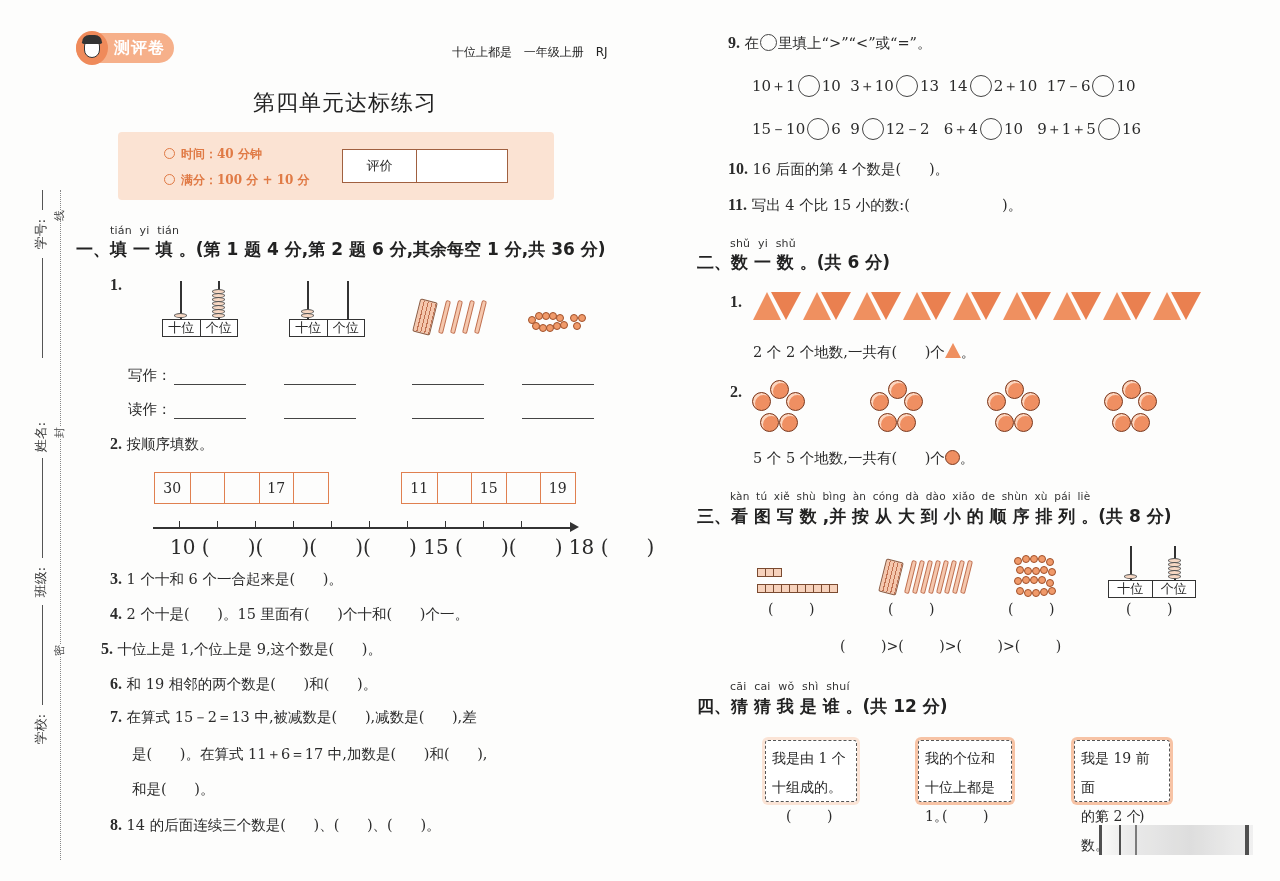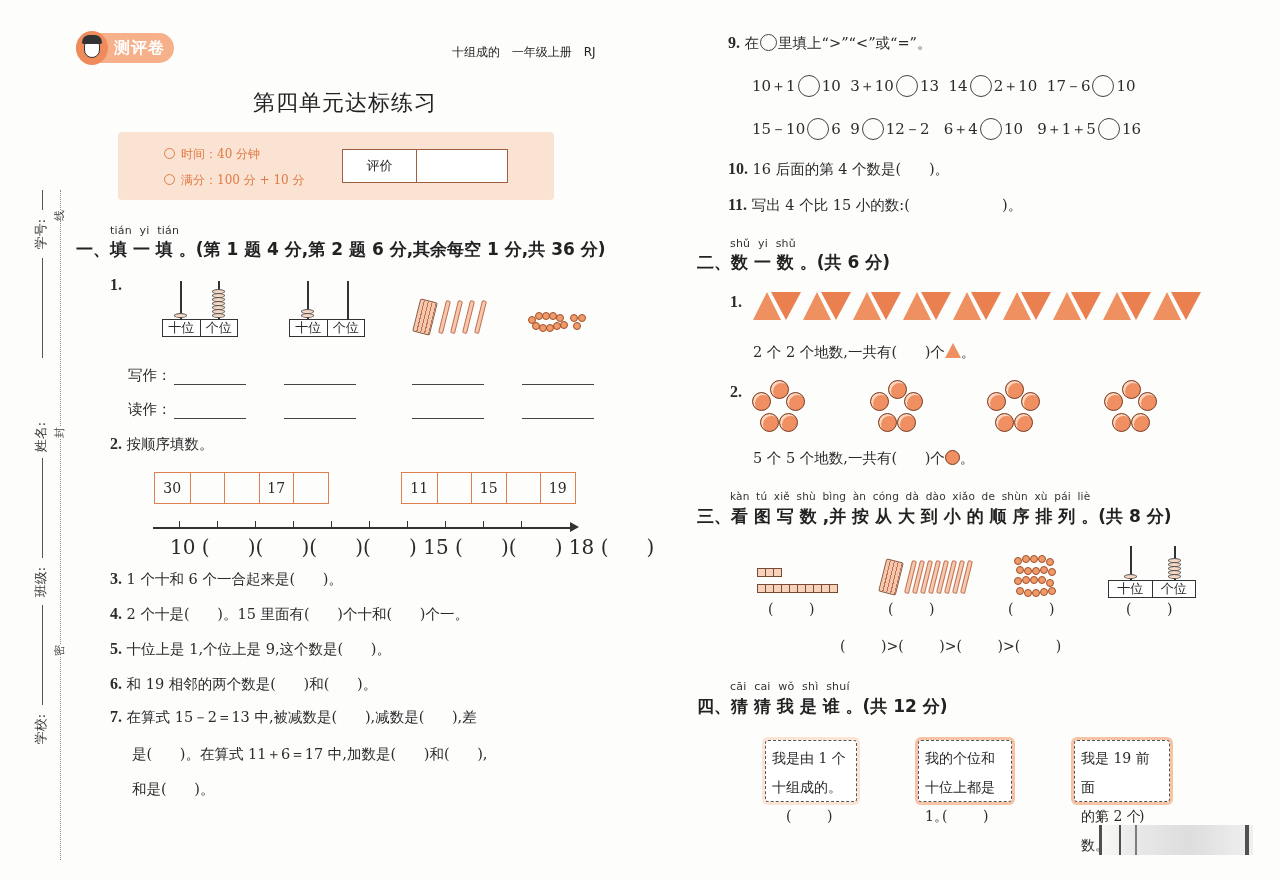--- a/index.html
+++ b/index.html
@@ -20,21 +20,21 @@
   
   .badge{position:absolute;left:76px;top:33px;width:98px;height:30px;border-radius:15px;background:#f6b08a}
   .badge-avatar{position:absolute;left:0;top:-2px;width:32px;height:34px;border-radius:50%;background:#ef8a5a;overflow:hidden}
   .badge-avatar .face{position:absolute;left:8px;top:9px;width:16px;height:18px;background:#fff;border-radius:6px 6px 8px 8px;border:1px solid #333}
   .badge-avatar .hair{position:absolute;left:6px;top:4px;width:20px;height:9px;background:#333;border-radius:8px 8px 2px 2px}
   .badge-text{position:absolute;left:38px;top:5px;font-size:16px;color:#fff;font-weight:bold;letter-spacing:1px}
   .header-right{position:absolute;left:452px;top:44px;font-size:12px;color:#222;word-spacing:8px}
 
   .title{position:absolute;left:0;width:690px;top:88px;text-align:center;font-size:22px;letter-spacing:1px;color:#222}
   .infobox{position:absolute;left:118px;top:132px;width:436px;height:68px;background:#fbe3d3;border-radius:4px}
-  .info-line{position:absolute;left:46px;font-size:12px;color:#e07a45;font-weight:normal}
+  .info-line{position:absolute;left:46px;font-size:12px;color:#e07a45;font-weight:bold}
   .info-icon{display:inline-block;width:11px;height:11px;border:1.5px solid #e07a45;border-radius:50%;margin-right:6px;vertical-align:-1px;font-size:8px;line-height:8px;text-align:center}
   .eval{position:absolute;left:224px;top:17px;width:166px;height:34px;background:#fff;border:1px solid #a06040;display:flex}
   .eval .lbl{width:74px;border-right:1px solid #a06040;text-align:center;font-size:13px;line-height:32px}
   .eval .val{flex:1}
 
   .pinyin{position:absolute;font-size:11px;color:#333;font-family:"DejaVu Sans","Liberation Sans",sans-serif;word-spacing:4px;letter-spacing:.2px}
   .sec-head{position:absolute;font-family:"DejaVu Sans","Liberation Sans",sans-serif;font-weight:bold;font-size:17px;color:#222;white-space:nowrap}
   .qnum{font-weight:bold;font-family:"Liberation Serif","DejaVu Serif",serif;font-size:16px}
   .line{position:absolute;font-size:14.5px;white-space:pre;color:#2b2b2b}
   .blank{display:inline-block;border-bottom:1px solid #444;width:72px;height:1px;vertical-align:2px}
@@ -101,21 +101,21 @@
   <div class="margin-mark" style="top:643px">密</div>
 
   <div class="badge">
     <div class="badge-avatar">
       <div class="face"></div>
         <div class="hair"></div>
     </div>
     <span class="badge-text sans">测评卷</span>
   </div>
   <div class="header-right sans">
-    <span>十组成的</span>
+    <span>十位上都是</span>
     <span>一年级上册</span>
     <span>RJ</span>
   </div>
 
   <div class="title">第四单元达标练习</div>
 
   <div class="infobox">
     <div class="info-line" style="top:14px">
       <span class="info-icon"></span><span>时间：40 分钟</span>
     </div>
@@ -222,25 +222,26 @@
   <div class="tick" style="left:331px"></div>
     <div class="tick" style="left:369px"></div>
   <div class="tick" style="left:407px"></div>
     <div class="tick" style="left:445px"></div>
   <div class="tick" style="left:483px"></div>
     <div class="tick" style="left:521px"></div>
   <div class="line" style="left:170px;top:535px;font-size:20px">10 (      )(      )(      )(      ) 15 (      )(      ) 18 (      )</div>
 
   <div class="line" style="left:110px;top:570px"><span class="qnum">3.</span> <span>1 个十和 6 个一合起来是(      )。</span></div>
   <div class="line" style="left:110px;top:605px"><span class="qnum">4.</span> <span>2 个十是(      )。15 里面有(      )个十和(      )个一。</span></div>
-  <div class="line" style="left:110px;top:640px"><span class="qnum">5.</span> <span>十位上是 1,个位上是 9,这个数是(      )。</span></div>
+  <div class="line" style="left:101px;top:640px"><span class="qnum">5.</span> <span>十位上是 1,个位上是 9,这个数是(      )。</span></div>
   <div class="line" style="left:110px;top:675px"><span class="qnum">6.</span> <span>和 19 相邻的两个数是(      )和(      )。</span></div>
   <div class="line" style="left:110px;top:708px"><span class="qnum">7.</span> <span>在算式 15－2＝13 中,被减数是(      ),减数是(      ),差</span></div>
   <div class="line" style="left:132px;top:745px">是(      )。在算式 11＋6＝17 中,加数是(      )和(      ),</div>
   <div class="line" style="left:132px;top:780px">和是(      )。</div>
+  <div class="line" style="left:110px;top:816px"><span class="qnum">8.</span> <span>14 的后面连续三个数是(      )、(      )、(      )。</span></div>
 </div>
 
 <div id="right" class="page"></div>
 
 <div class="line" style="left:728px;top:34px"><span class="qnum">9.</span> <span>在</span><span class="circ-s"></span><span>里填上“&gt;”“&lt;”或“=”。</span></div>
 
 <div class="line" style="left:752px;top:75px;font-size:15px"><span>10＋1</span><span class="circ"></span><span>10</span>  <span>3＋10</span><span class="circ"></span><span>13</span>  <span>14</span><span class="circ"></span><span>2＋10</span>  <span>17－6</span><span class="circ"></span><span>10</span></div>
 
 <div class="line" style="left:752px;top:118px;font-size:15px"><span>15－10</span><span class="circ"></span><span>6</span>  <span>9</span><span class="circ"></span><span>12－2</span>   <span>6＋4</span><span class="circ"></span><span>10</span>   <span>9＋1＋5</span><span class="circ"></span><span>16</span></div>
 

